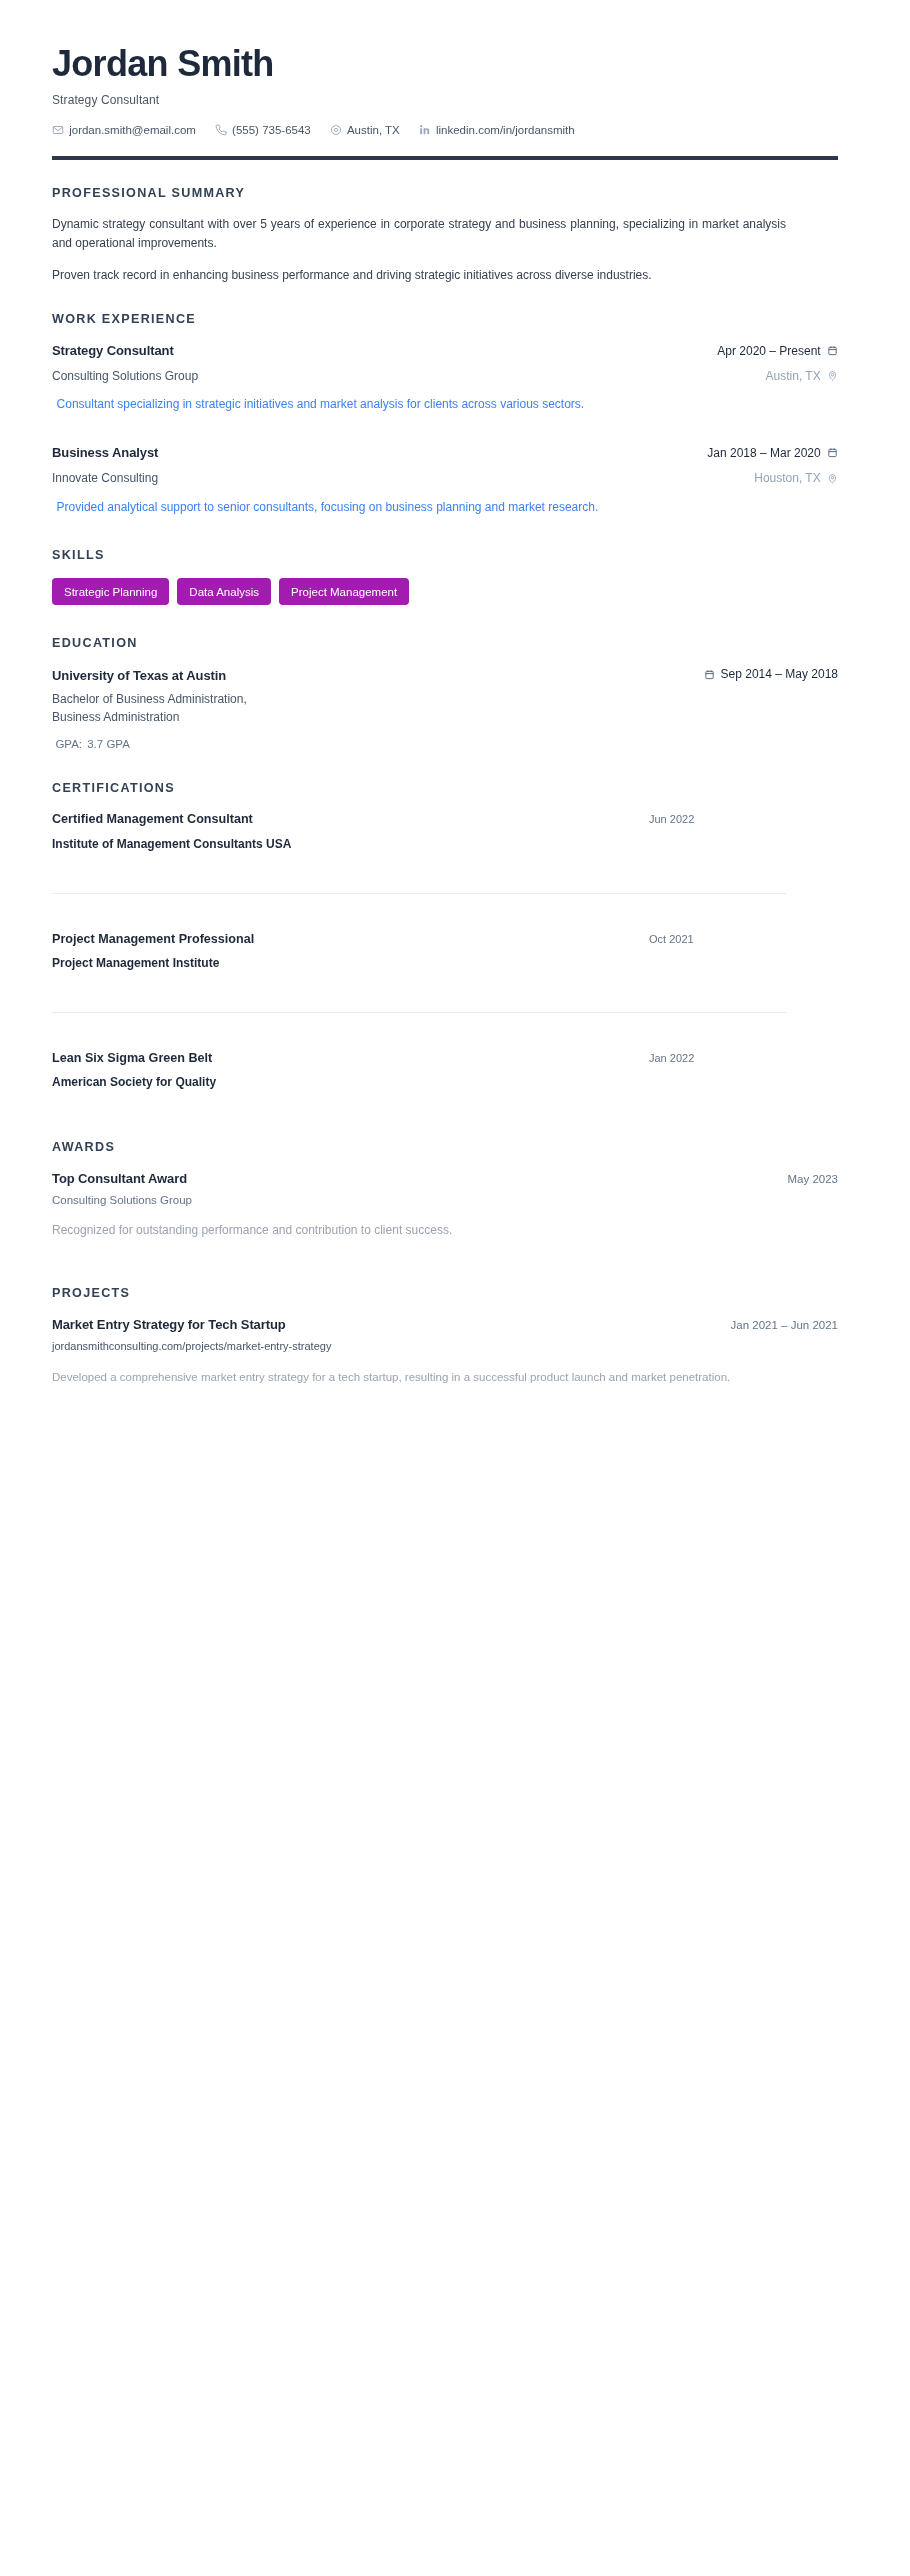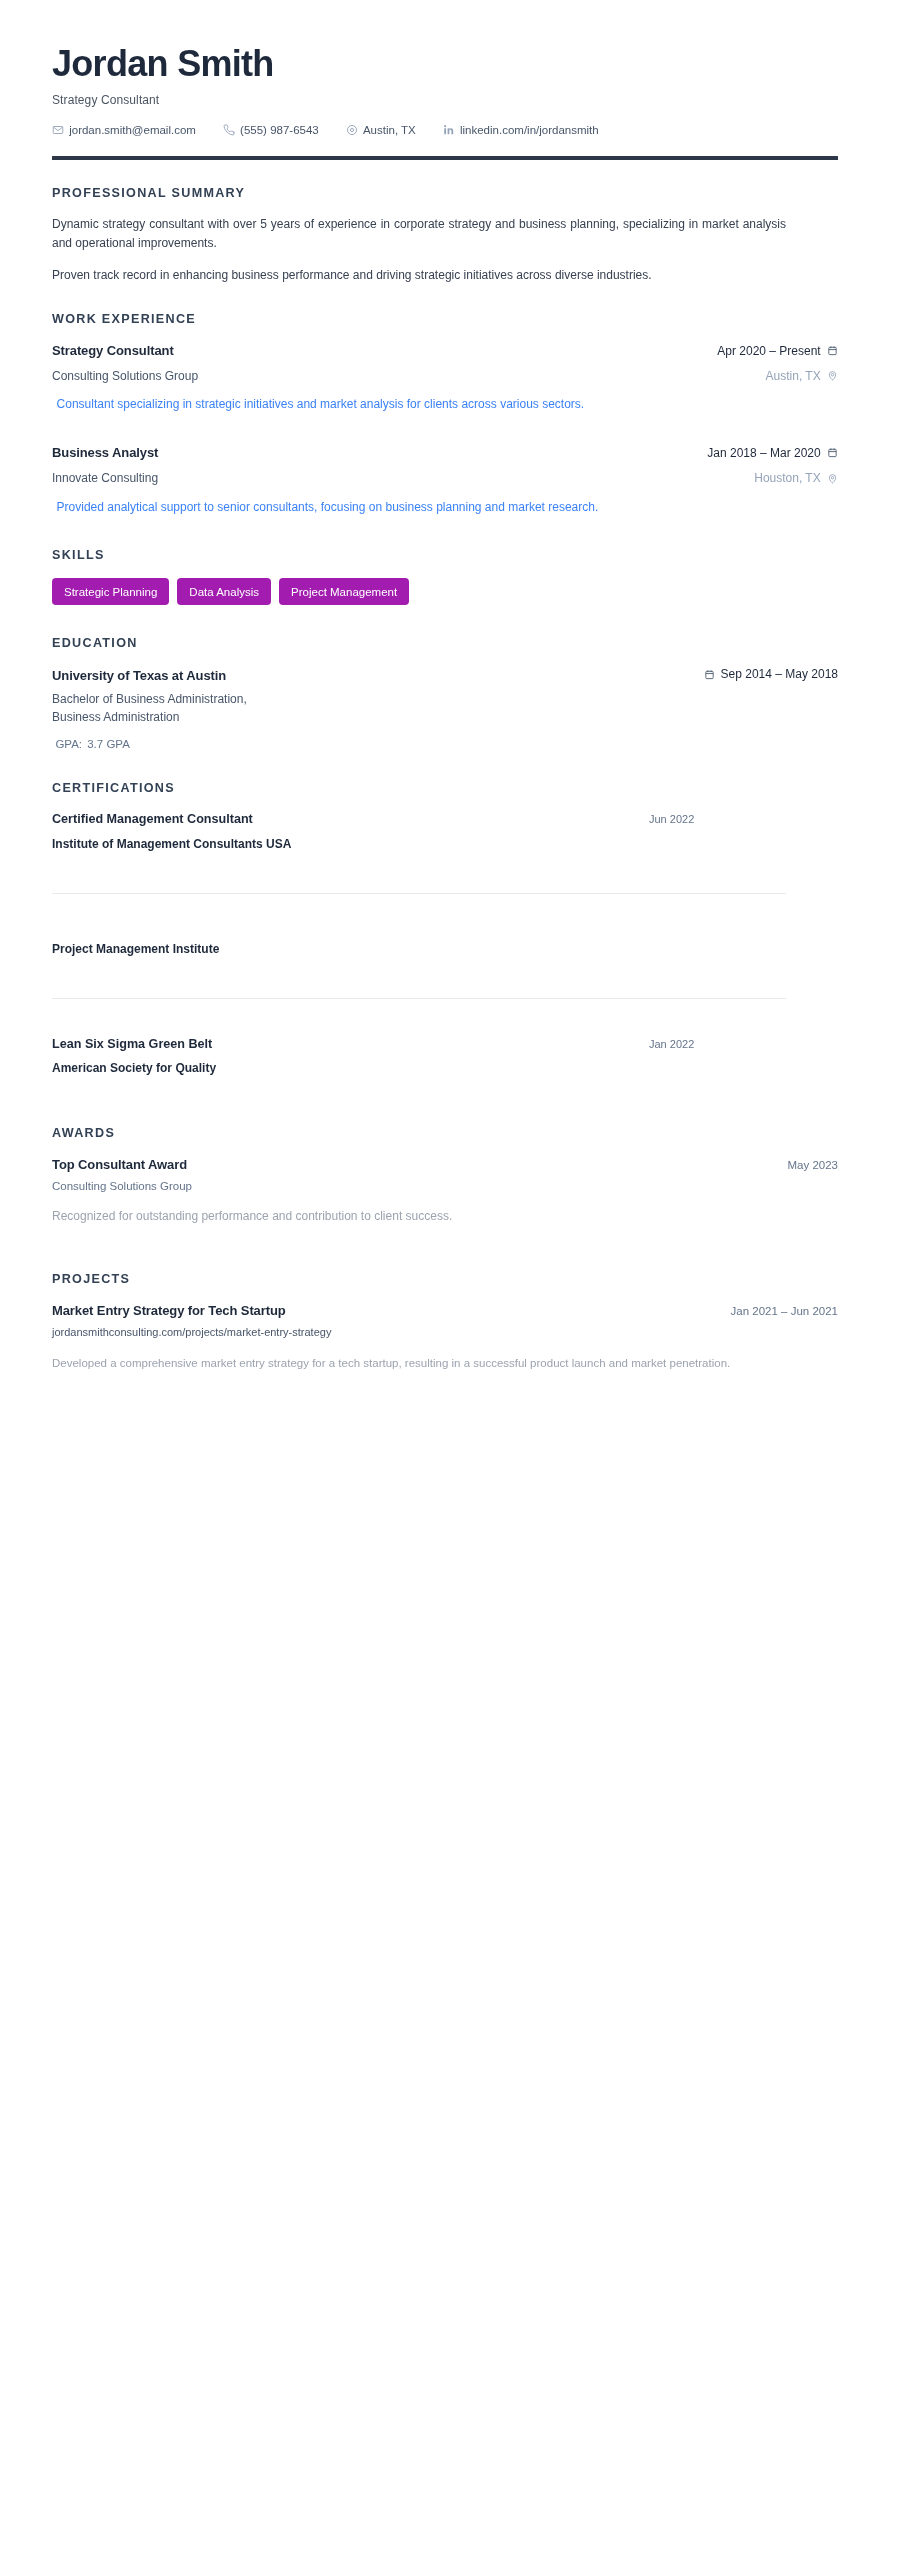--- a/index.html
+++ b/index.html
@@ -36,21 +36,21 @@
     font-size: 12px;
     font-weight: 400;
     color: #4b5563;
     letter-spacing: 0.1px;
   }
   .contact-row {
     margin-top: 17px;
     display: flex;
     flex-wrap: wrap;
     align-items: center;
-    gap: 12px;
+    gap: 4px;
     font-size: 11.5px;
     color: #475569;
   }
   .contact-item {
     display: inline-flex;
     align-items: center;
     margin-right: 15px;
     white-space: nowrap;
   }
   .contact-item .ico {
@@ -289,21 +289,21 @@
         </span>
         <span>jordan.smith@email.com</span>
       </span>
 
       <span class="contact-item">
         <span class="ico">
           <svg width="12" height="12" viewBox="0 0 24 24" fill="none" stroke="currentColor" stroke-width="1.8" stroke-linecap="round" stroke-linejoin="round">
             <path d="M22 16.9v3a2 2 0 0 1-2.2 2 19.8 19.8 0 0 1-8.6-3.1 19.5 19.5 0 0 1-6-6A19.8 19.8 0 0 1 2.1 4.2 2 2 0 0 1 4.1 2h3a2 2 0 0 1 2 1.7c.1 1 .3 1.9.7 2.8a2 2 0 0 1-.5 2.1L8.1 9.9a16 16 0 0 0 6 6l1.3-1.3a2 2 0 0 1 2.1-.4c.9.3 1.8.6 2.8.7a2 2 0 0 1 1.7 2z"></path>
           </svg>
         </span>
-        <span>(555) 987-6543</span>
+        <span>(555) 735-6543</span>
       </span>
 
       <span class="contact-item">
         <span class="ico">
           <svg width="12" height="12" viewBox="0 0 24 24" fill="none" stroke="currentColor" stroke-width="1.8">
             <circle cx="12" cy="12" r="9"></circle>
             <circle cx="12" cy="12" r="3.2"></circle>
           </svg>
         </span>
         <span>Austin, TX</span>
@@ -429,20 +429,24 @@
 
     <div class="cert-item">
       <div class="cert-row">
         <div class="cert-name">Certified Management Consultant</div>
         <div class="cert-date">Jun 2022</div>
       </div>
       <div class="cert-issuer">Institute of Management Consultants USA</div>
     </div>
 
     <div class="cert-item">
+      <div class="cert-row">
+        <div class="cert-name">Project Management Professional</div>
+        <div class="cert-date">Oct 2021</div>
+      </div>
       <div class="cert-issuer">Project Management Institute</div>
     </div>
 
     <div class="cert-item">
       <div class="cert-row">
         <div class="cert-name">Lean Six Sigma Green Belt</div>
         <div class="cert-date">Jan 2022</div>
       </div>
       <div class="cert-issuer">American Society for Quality</div>
     </div>

